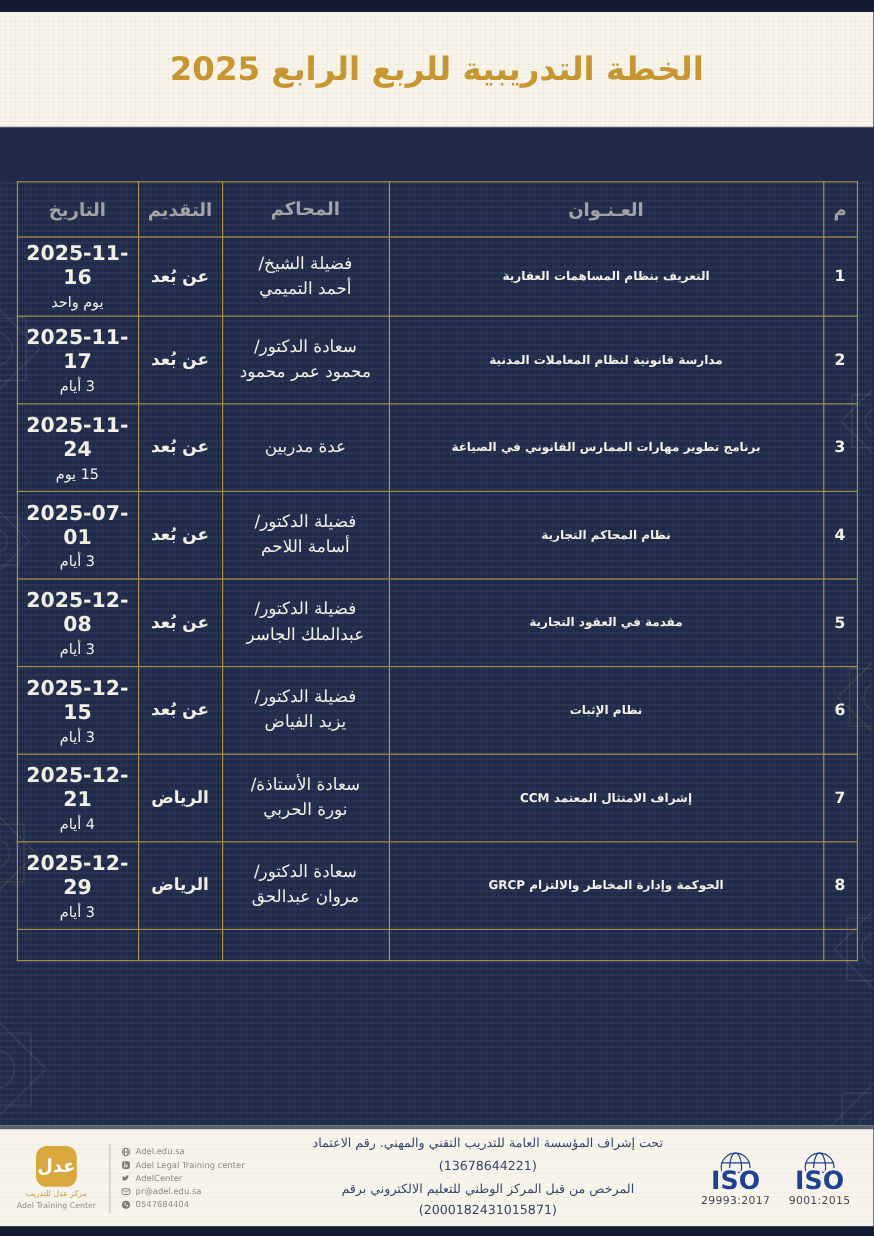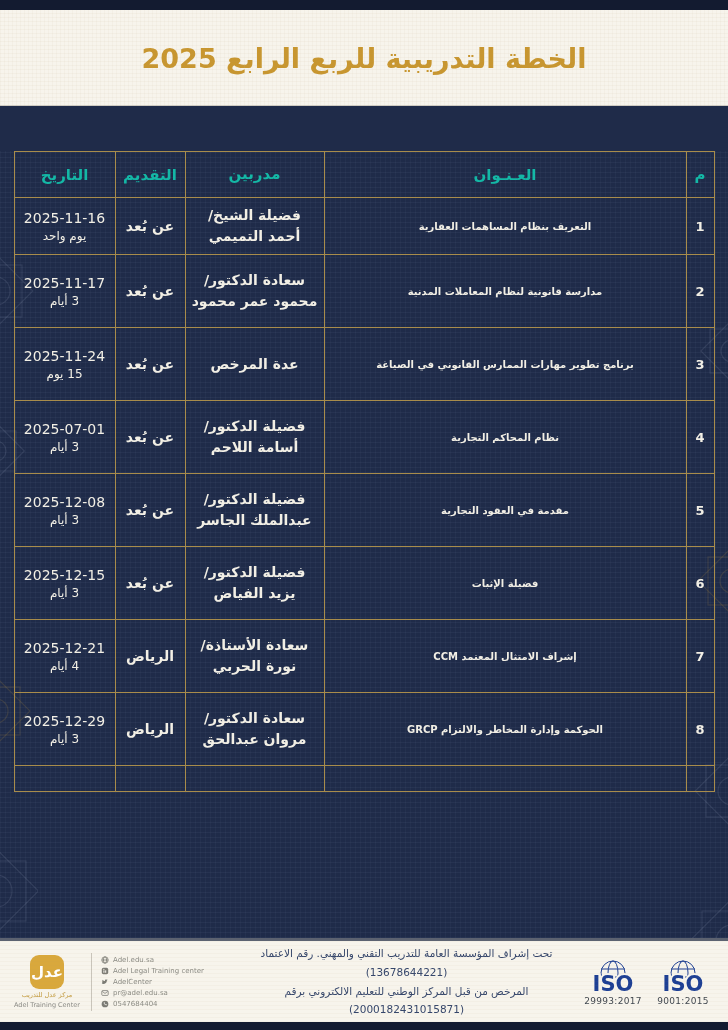--- a/index.html
+++ b/index.html
@@ -43,30 +43,30 @@
   
   table.plan {
     position:relative; margin:45px auto 0; width:700px;
     border-collapse:collapse; direction:rtl; table-layout:fixed;
     border:1.5px solid #a88c4b;
   }
   .plan th, .plan td {
     border:1px solid #a88c4b; text-align:center; vertical-align:middle;
     color:#f2efe5; padding:4px 6px;
   }
-  .plan thead th { height:46px; color:#14b8a6; font-size:15px; font-weight:bold; }
+  .plan thead th { height:46px; color:#a3a3a3; font-size:15px; font-weight:bold; }
   .plan tbody tr { height:73px; }
   .plan tbody tr:first-child { height:57px; }
   .plan tbody tr.spacer-row { height:26px; }
   .col-num   { width:28px;  font-size:13px; font-weight:bold; }
   .col-title { width:362px; font-size:10px; font-weight:bold; }
-  .col-trainer { width:139px; font-size:14px; font-weight:bold; white-space:pre-line; line-height:1.5; }
+  .col-trainer { width:139px; font-size:14px; font-weight:normal; white-space:pre-line; line-height:1.5; }
   .col-delivery { width:70px; font-size:14px; font-weight:bold; }
   .col-date  { width:101px; }
-  .date-val { direction:ltr; font-size:14px; font-weight:normal; }
+  .date-val { direction:ltr; font-size:17px; font-weight:bold; }
   .dur-val  { font-size:12px; font-weight:normal; margin-top:3px; }
 
   
   .footer-band {
     position:absolute; left:0; bottom:8px; width:728px; height:84px;
     background:#f7f4ec; border-top:3px solid #5c6270;
     display:flex; align-items:center; padding:0 12px; gap:9px;
   }
   .footer-band::before {
     content:""; position:absolute; inset:0; pointer-events:none;
@@ -156,21 +156,21 @@
             <circle r="16"></circle>
           </g>
       </g>
     </svg>
 
     <table class="plan">
       <thead>
         <tr>
           <th class="col-num">م</th>
           <th class="col-title">العـنـوان</th>
-          <th class="col-trainer">مدربين</th>
+          <th class="col-trainer">المحاكم</th>
           <th class="col-delivery">التقديم</th>
           <th class="col-date">التاريخ</th>
         </tr>
       </thead>
       <tbody>
           <tr>
             <td class="col-num">1</td>
             <td class="col-title">التعريف بنظام المساهمات العقارية</td>
             <td class="col-trainer">فضيلة الشيخ/
 أحمد التميمي</td>
@@ -187,21 +187,21 @@
 محمود عمر محمود</td>
             <td class="col-delivery">عن بُعد</td>
             <td class="col-date">
               <div class="date-val">2025-11-17</div>
               <div class="dur-val">3 أيام</div>
             </td>
           </tr>
           <tr>
             <td class="col-num">3</td>
             <td class="col-title">برنامج  تطوير مهارات الممارس القانوني في الصياغة</td>
-            <td class="col-trainer">عدة المرخص</td>
+            <td class="col-trainer">عدة مدربين</td>
             <td class="col-delivery">عن بُعد</td>
             <td class="col-date">
               <div class="date-val">2025-11-24</div>
               <div class="dur-val">15 يوم</div>
             </td>
           </tr>
           <tr>
             <td class="col-num">4</td>
             <td class="col-title">نظام المحاكم التجارية</td>
             <td class="col-trainer">فضيلة الدكتور/
@@ -218,21 +218,21 @@
             <td class="col-trainer">فضيلة الدكتور/
 عبدالملك الجاسر</td>
             <td class="col-delivery">عن بُعد</td>
             <td class="col-date">
               <div class="date-val">2025-12-08</div>
               <div class="dur-val">3 أيام</div>
             </td>
           </tr>
           <tr>
             <td class="col-num">6</td>
-            <td class="col-title">فضيلة الإثبات</td>
+            <td class="col-title">نظام الإثبات</td>
             <td class="col-trainer">فضيلة الدكتور/
 يزيد الفياض</td>
             <td class="col-delivery">عن بُعد</td>
             <td class="col-date">
               <div class="date-val">2025-12-15</div>
               <div class="dur-val">3 أيام</div>
             </td>
           </tr>
           <tr>
             <td class="col-num">7</td>

